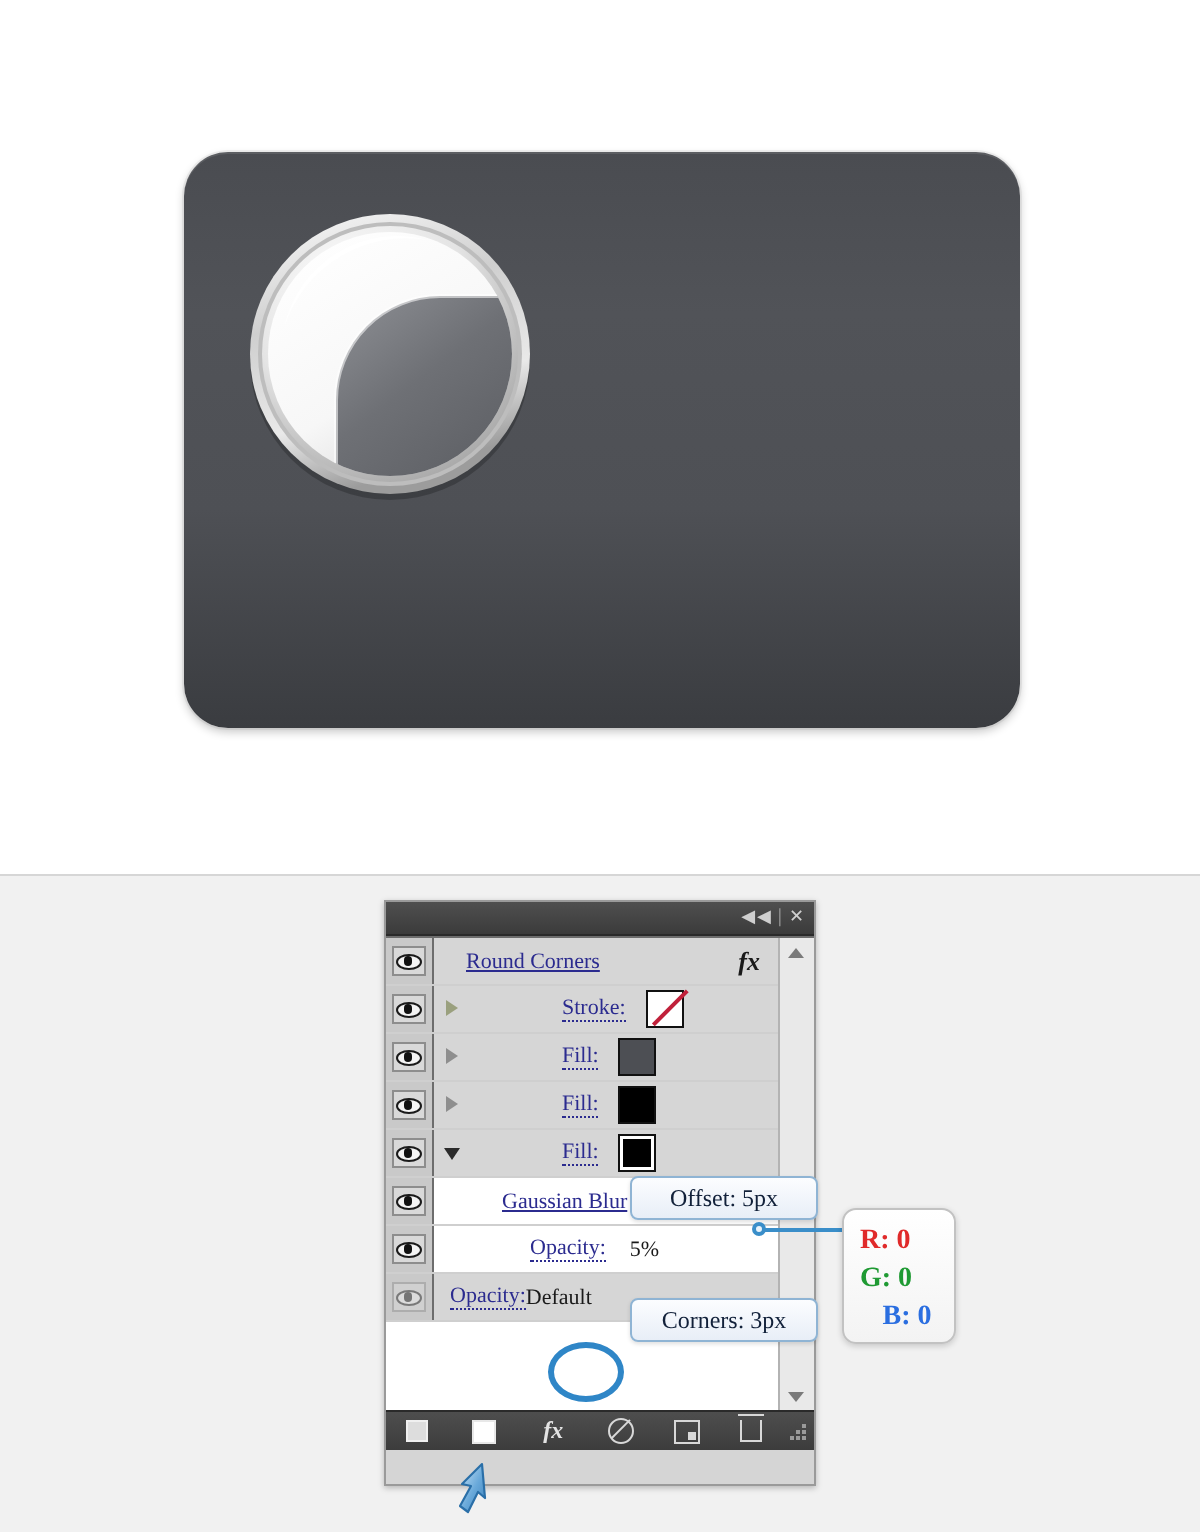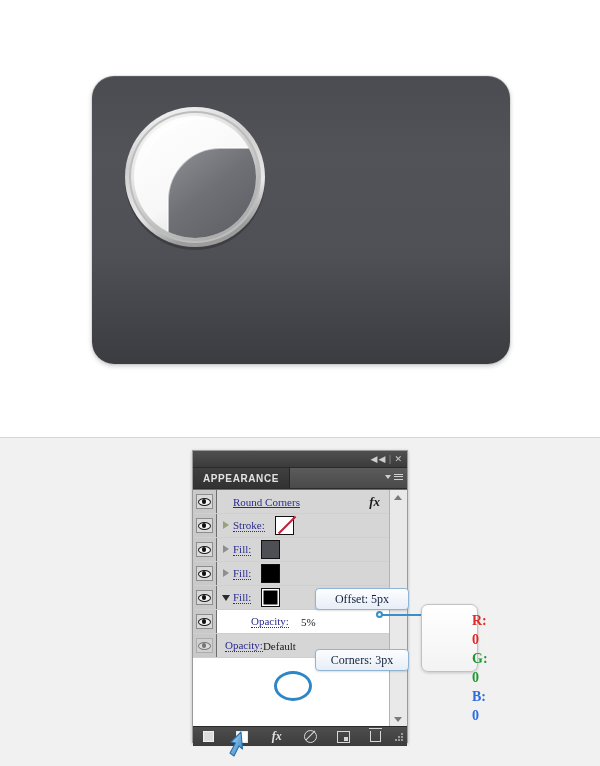--- a/index.html
+++ b/index.html
@@ -206,20 +206,21 @@
     color:#2b2b8f;font-size:11px;
     font-family:"Liberation Serif", serif;
     white-space:nowrap;
   }
   .row-label.link{
     text-decoration:underline;
   }
   .row-label.dotted{
     border-bottom:1px dotted #2b2b8f;
     text-decoration:none;
+    margin-left:48px;
   }
   .row-label.black{color:#1a1a1a;text-decoration:none;border:none;}
 
   .swatch{
     width:19px;height:19px;border:1.5px solid #111;box-sizing:border-box;
     margin-left:10px;position:relative;background:#000;
   }
   .swatch.none{background:#fff;}
   .swatch.none:after{
     content:"";position:absolute;left:-1px;top:7px;width:24px;height:1.6px;
@@ -322,21 +323,21 @@
 
   #rgb-box{
     position:absolute;left:421px;top:604px;width:57px;height:68px;
     background:linear-gradient(180deg,#ffffff 0%,#f3f3f3 100%);
     border:1px solid #c2c2c2;border-radius:7px;
     box-shadow:0 1px 3px rgba(0,0,0,.18);
     padding:6px 0 0 8px;box-sizing:border-box;
     font-family:"Liberation Serif", serif;
     font-weight:bold;font-size:14px;
   }
-  #rgb-box div{line-height:19px;margin-left:42px;}
+  #rgb-box div{line-height:19px;}
   .rgb-r{color:#e02a2a;}
   .rgb-g{color:#1f9a33;}
   .rgb-b{color:#2a6ee0;text-align:center;}
 
   #connector-line{
     position:absolute;left:376px;top:612px;width:47px;height:5px;
   }
   #connector-line .bar{
     position:absolute;left:6px;top:1.5px;width:41px;height:2.5px;
     background:#3a8ec9;
@@ -413,33 +414,20 @@
 <div id="bottom-area"></div>
 
 <div id="appearance-panel">
 
   <div id="panel-titlebar">
     <div class="tb-btns">
       <span>◀◀</span><span class="tb-sep">|</span><span>✕</span>
     </div>
   </div>
 
-  <div id="panel-tabstrip">
-    <div id="panel-tab">
-      <span>APPEARANCE</span>
-    </div>
-    <div id="panel-menu-icon">
-      <span class="tri"></span>
-      <span class="bars">
-          <i></i>
-          <i></i>
-          <i></i>
-        </span>
-    </div>
-  </div>
 
   <div id="panel-body">
 
     <div class="rows-area">
 
 
       <div class="row gray">
         <div class="eye-cell">
           <div class="eye-box">
             <div class="eye-glyph">
@@ -512,20 +500,31 @@
           </div>
         </div>
         <div class="arrow-cell">
             <div class="tri-down"></div>
           </div>
         <div class="row-label dotted">Fill:</div>
         <div class="swatch inner" style="background:#000;"></div>
       </div>
 
 
+      <div class="row white">
+        <div class="eye-cell">
+          <div class="eye-box">
+            <div class="eye-glyph">
+                <div class="lid"></div>
+                <div class="pupil"></div>
+              </div>
+          </div>
+        </div>
+        <div class="row-label link indent">Gaussian Blur</div>
+      </div>
 
       <div class="row white">
         <div class="eye-cell">
           <div class="eye-box">
             <div class="eye-glyph">
                 <div class="lid"></div>
                 <div class="pupil"></div>
               </div>
           </div>
         </div>

